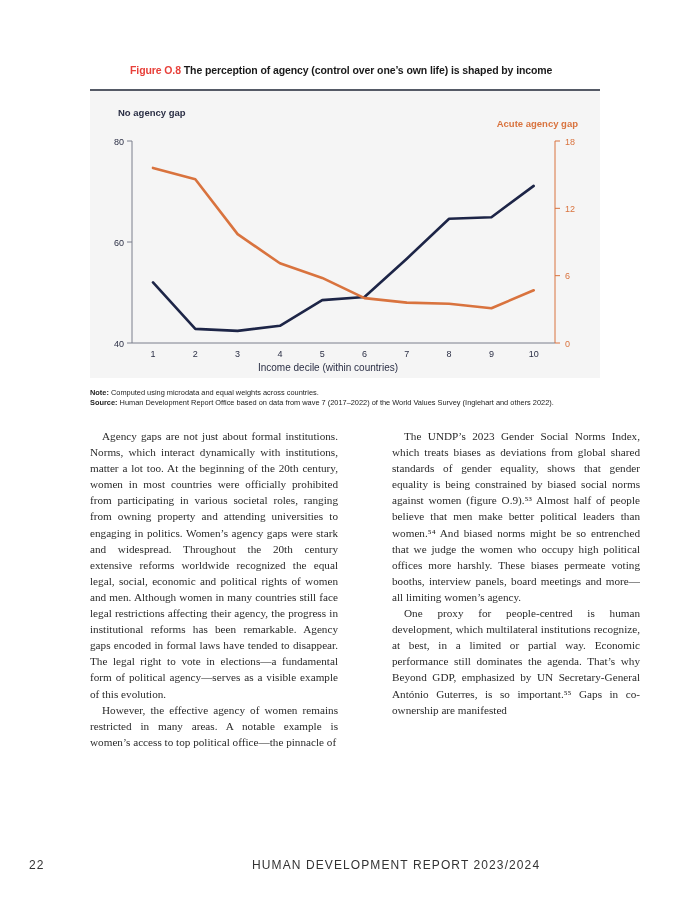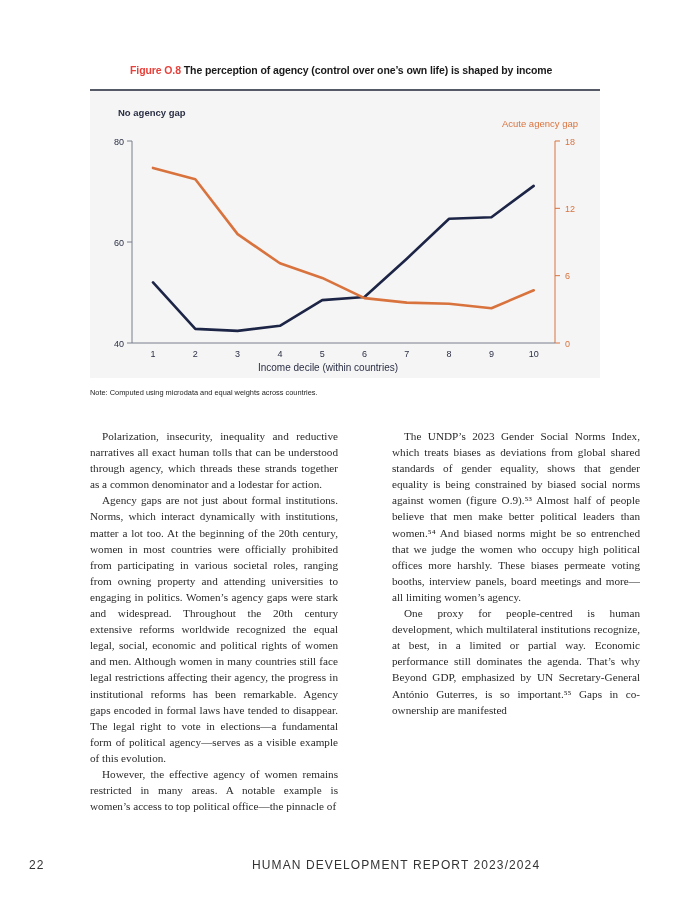--- a/index.html
+++ b/index.html
@@ -4,24 +4,24 @@
 <style>
   html, body { margin:0; padding:0; }
   body { width:700px; height:906px; background:#ffffff; position:relative; overflow:hidden; font-family:"Liberation Sans", sans-serif; color:#222; }
   .fig-title { position:absolute; left:90px; top:64px; font-size:10.5px; font-weight:bold; color:#1a1a1a; letter-spacing:-0.1px; white-space:nowrap;padding-left:40px; }
   .fig-title .num { color:#e8403a; }
   .rule { position:absolute; left:90px; top:89px; width:510px; height:1.5px; background:#555a66; }
   .panel { position:absolute; left:90px; top:91px; width:510px; height:287px; background:#f5f5f5; }
   .lbl-left { position:absolute; left:118px; top:106px; font-size:9.5px; color:#2b2f45; }
   .lbl-left .bold { font-weight:bold; display:block; line-height:13px; }
   .lbl-left .sub { display:block; line-height:13px; }
-  .lbl-right { position:absolute; right:122px; top:118px; font-size:9.5px; font-weight:normal; color:#d9733e; }
+  .lbl-right { position:absolute; right:122px; top:118px; font-size:9.5px; font-weight:bold; color:#d9733e; }
   svg#chart { position:absolute; left:0; top:0; }
   .notes { position:absolute; left:90px; top:388px; font-size:7.4px; color:#222; line-height:10px; white-space:nowrap; }
-  .notes b { font-weight:normal; }
+  .notes b { font-weight:bold; }
   .col { position:absolute; top:428px; width:248px; font-family:"Liberation Serif", serif; font-size:11.2px; line-height:16.1px; color:#2a2a2a; text-align:justify; }
   .col p { margin:0; text-indent:12px; hyphens:manual; }
   .col p.noindent { text-indent:0; }
   .col-left { left:90px; }
   .col-right { left:392px; }
   .footer-num { position:absolute; left:29px; top:858px; font-size:12px; color:#333; letter-spacing:1px; }
   .footer-title { position:absolute; left:252px; top:858px; font-size:12px; color:#333; letter-spacing:1.1px; }
 </style>
 </head>
 <body>
@@ -90,24 +90,24 @@
       <circle cx="406.79999999999995" cy="302.6" r="0.01" fill="#d9733e"></circle>
       <circle cx="449.09999999999997" cy="303.72222222222223" r="0.01" fill="#d9733e"></circle>
       <circle cx="491.4" cy="308.2111111111111" r="0.01" fill="#d9733e"></circle>
       <circle cx="533.7" cy="290.25555555555553" r="0.01" fill="#d9733e"></circle>
     </g>
   <text id="xlabel" x="328" y="371" text-anchor="middle" font-size="10" fill="#2b2f45" font-family="Liberation Sans, sans-serif">Income decile (within countries)</text>
 </svg>
 
 <div class="notes">
   <div><b>Note:</b><span> Computed using microdata and equal weights across countries.</span></div>
+  <div><b>Source:</b><span> Human Development Report Office based on data from wave 7 (2017–2022) of the World Values Survey (Inglehart and others 2022).</span></div>
 </div>
 
 <div class="col col-left">
-  <p>Polarization, insecurity, inequality and reductive narratives all exact human tolls that can be understood through agency, which threads these strands together as a common denominator and a lodestar for action.</p>
   <p>Agency gaps are not just about formal institutions. Norms, which interact dynamically with institutions, matter a lot too. At the beginning of the 20th century, women in most countries were officially prohibited from participating in various societal roles, ranging from owning property and attending universities to engaging in politics. Women’s agency gaps were stark and widespread. Throughout the 20th century extensive reforms worldwide recognized the equal legal, social, economic and political rights of women and men. Although women in many countries still face legal restrictions affecting their agency, the progress in institutional reforms has been remarkable. Agency gaps encoded in formal laws have tended to disappear. The legal right to vote in elections—a fundamental form of political agency—serves as a visible example of this evolution.</p>
   <p>However, the effective agency of women remains restricted in many areas. A notable example is women’s access to top political office—the pinnacle of</p>
 </div>
 <div class="col col-right">
   <p>The UNDP’s 2023 Gender Social Norms Index, which treats biases as deviations from global shared standards of gender equality, shows that gender equality is being constrained by biased social norms against women (figure O.9).⁵³ Almost half of people believe that men make better political leaders than women.⁵⁴ And biased norms might be so entrenched that we judge the women who occupy high political offices more harshly. These biases permeate voting booths, interview panels, board meetings and more—all limiting women’s agency.</p>
   <p>One proxy for people-centred is human development, which multilateral institutions recognize, at best, in a limited or partial way. Economic performance still dominates the agenda. That’s why Beyond GDP, emphasized by UN Secretary-General António Guterres, is so important.⁵⁵ Gaps in co-ownership are manifested</p>
 </div>
 
 <div class="footer-num">22</div>
 <div class="footer-title">HUMAN DEVELOPMENT REPORT 2023/2024</div>

